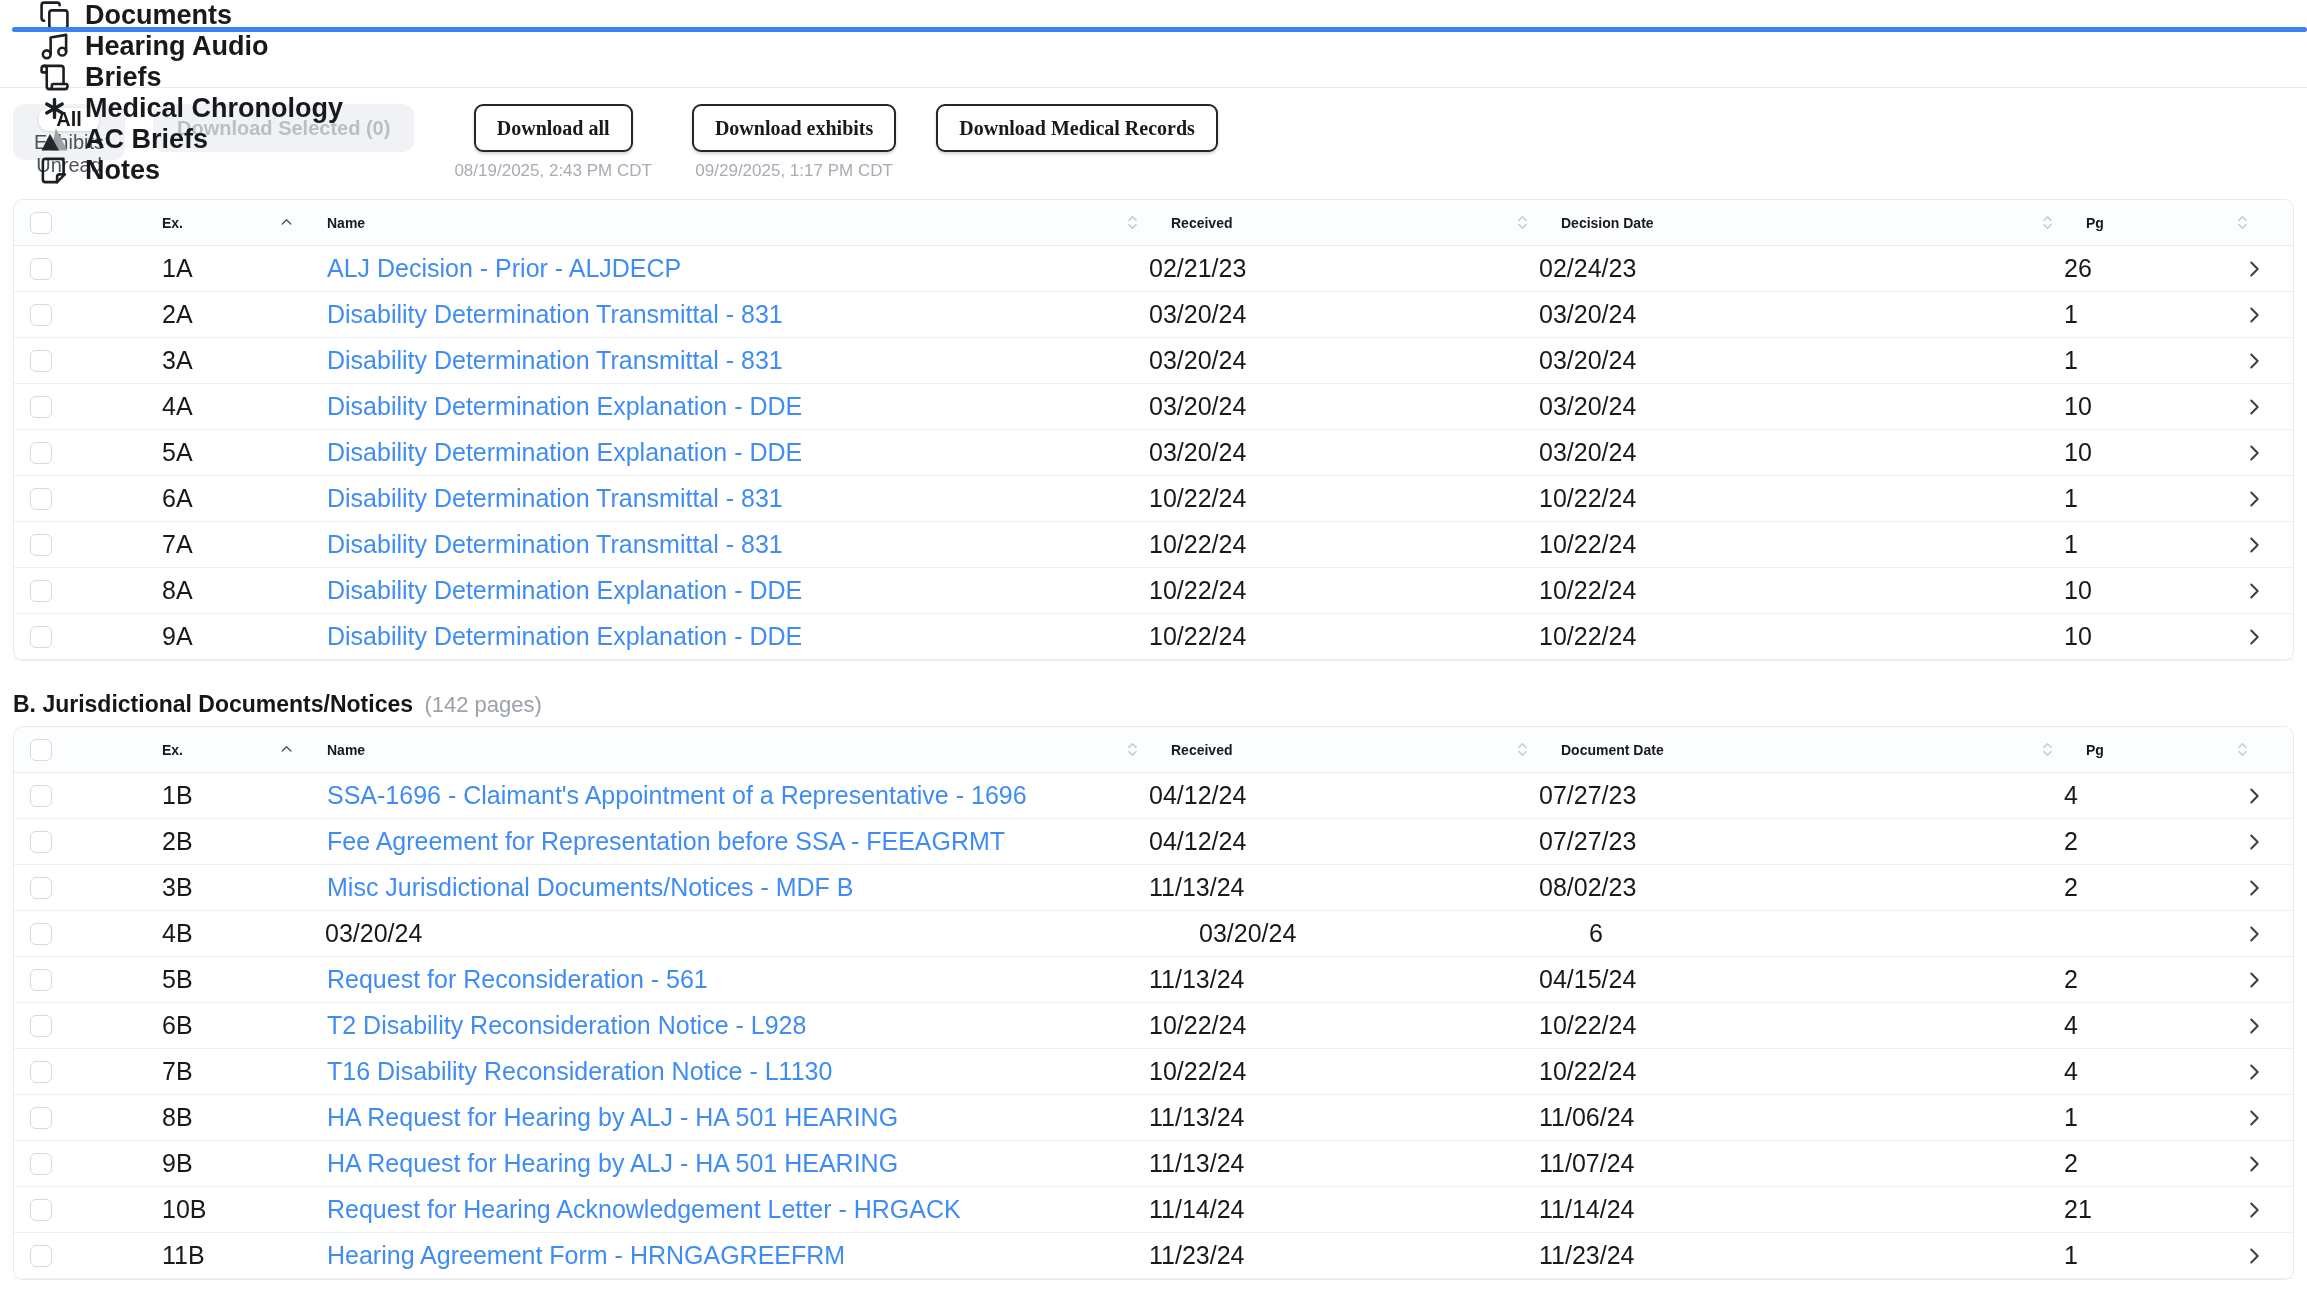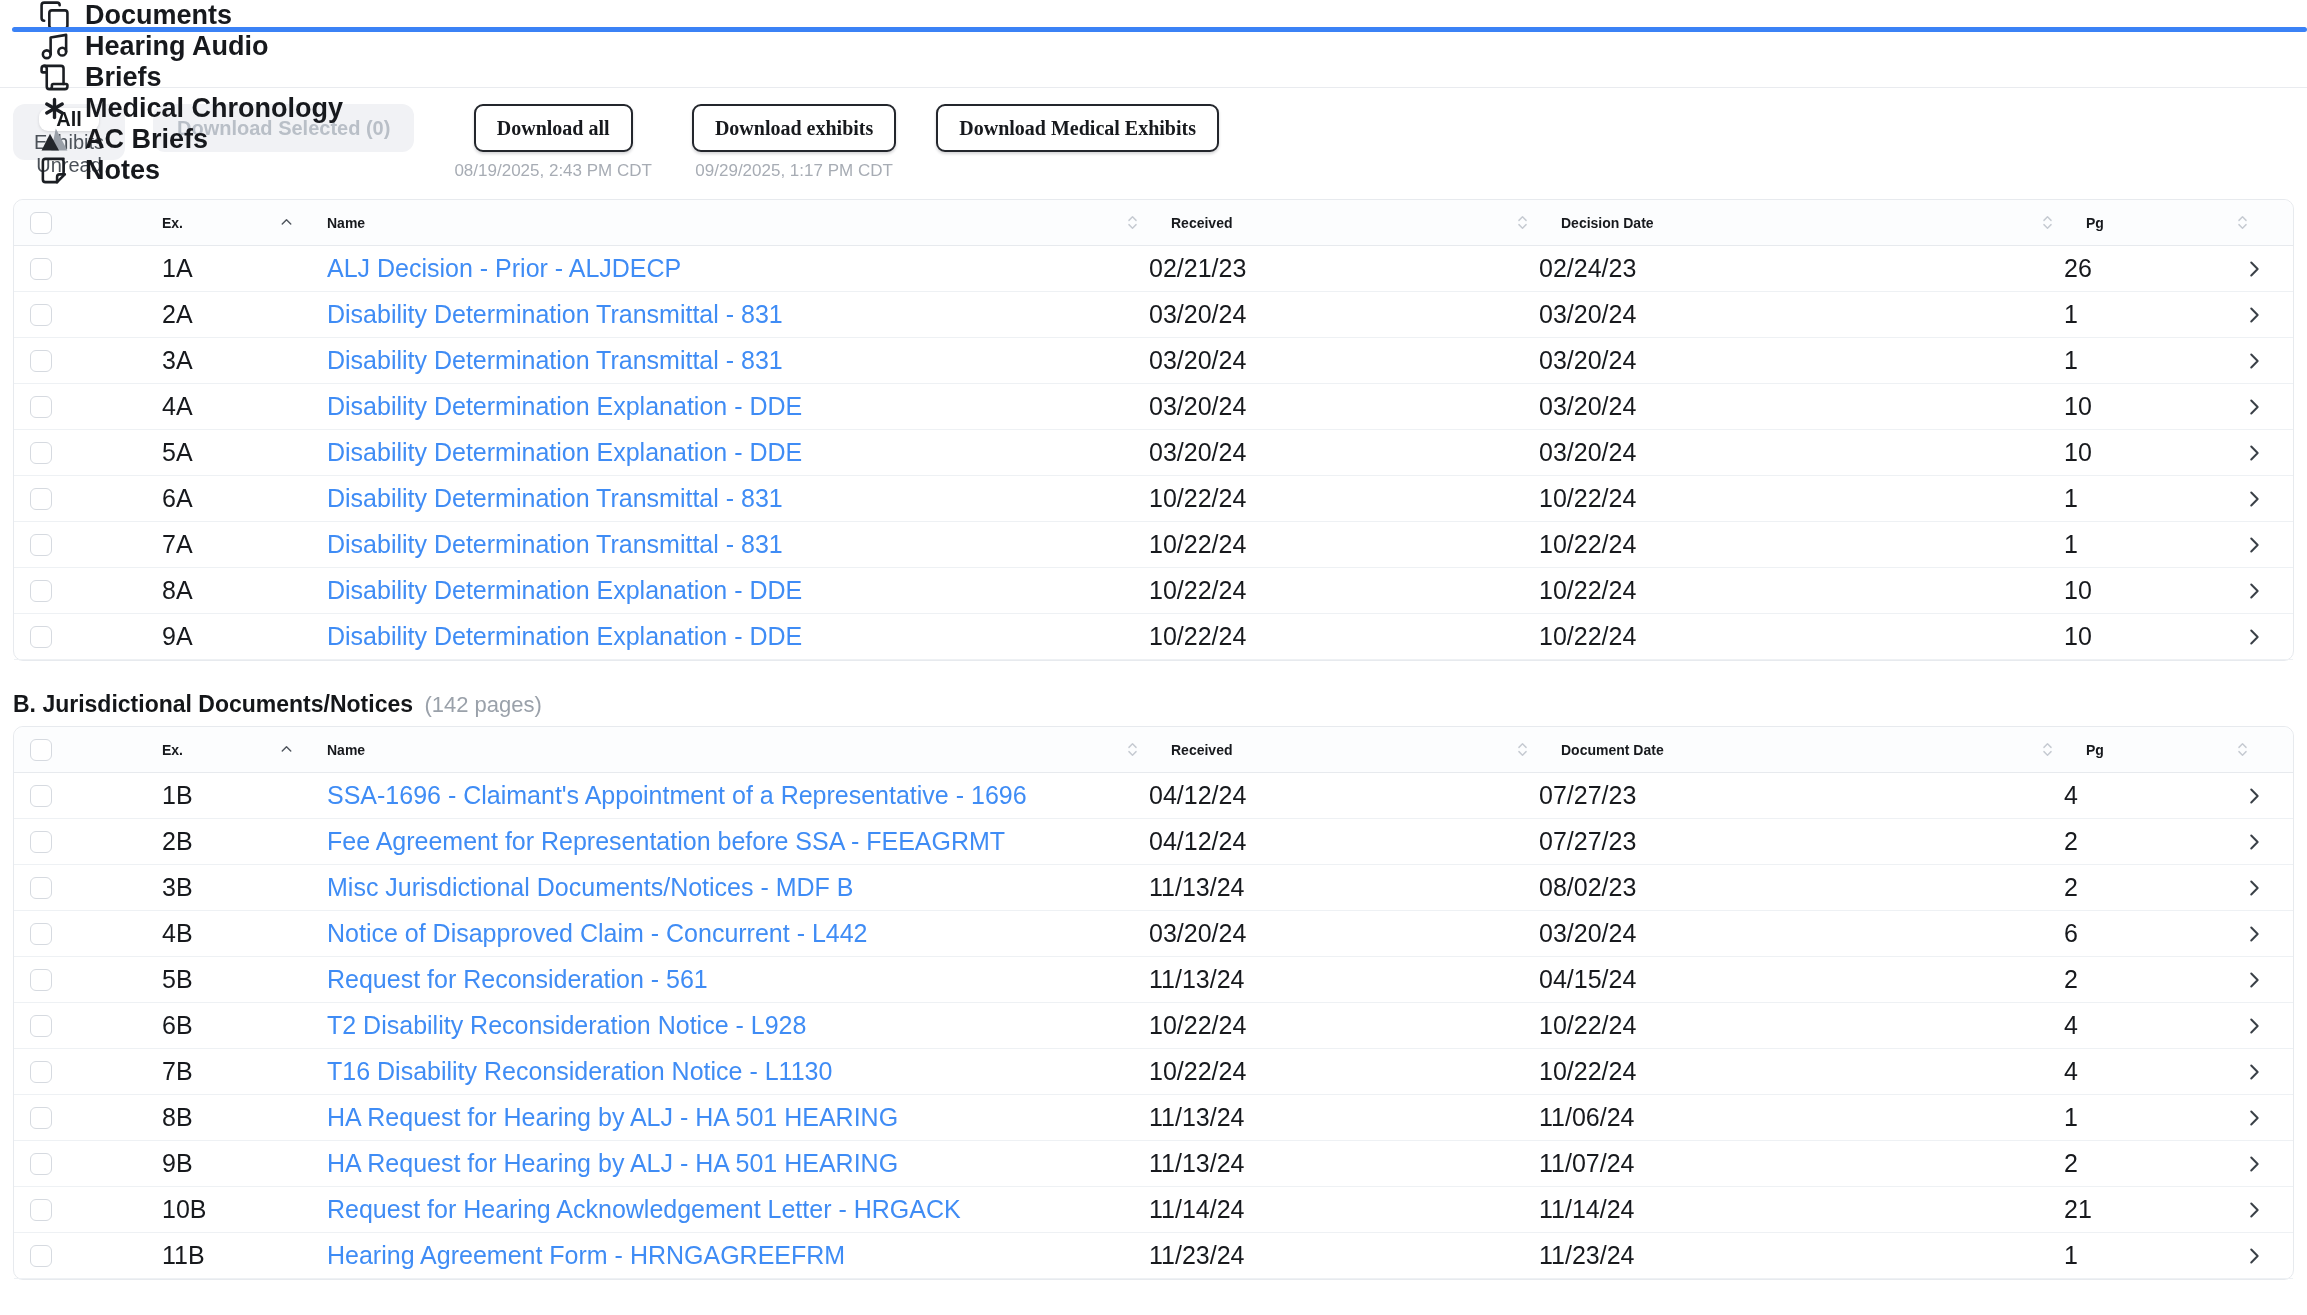--- a/index.html
+++ b/index.html
@@ -130,21 +130,21 @@
   <button class="btn-disabled">Download Selected (0)</button>
   <div class="btn-group">
     <button class="btn-primary">Download all</button>
     <span class="timestamp">08/19/2025, 2:43 PM CDT</span>
   </div>
   <div class="btn-group">
     <button class="btn-primary">Download exhibits</button>
     <span class="timestamp">09/29/2025, 1:17 PM CDT</span>
   </div>
   <div class="btn-group">
-    <button class="btn-primary">Download Medical Exhibits</button>
+    <button class="btn-primary">Download Medical Records</button>
   </div>
 </div>
 
 <section class="doc-section">
   <div class="table">
     <div class="thead">
       <div class="th c-check" style="justify-content:flex-start">
         <span class="checkbox"></span>
       </div>
       <div class="th">
@@ -449,23 +449,20 @@
               <path d="M9 5l7 7-7 7"></path>
             </svg>
         </div>
       </div>
 
       <div class="tr">
         <div class="td c-check">
             <span class="checkbox"></span>
           </div>
         <div class="td c-ex">4B</div>
-        <div class="td c-name">
-            <a class="doc-link">Notice of Disapproved Claim - Concurrent - L442</a>
-          </div>
         <div class="td c-received">03/20/24</div>
         <div class="td c-date">03/20/24</div>
         <div class="td c-pg">6</div>
         <div class="td c-chev">
           <svg class="chev-icon" viewBox="0 0 24 24">
               <path d="M9 5l7 7-7 7"></path>
             </svg>
         </div>
       </div>
 

